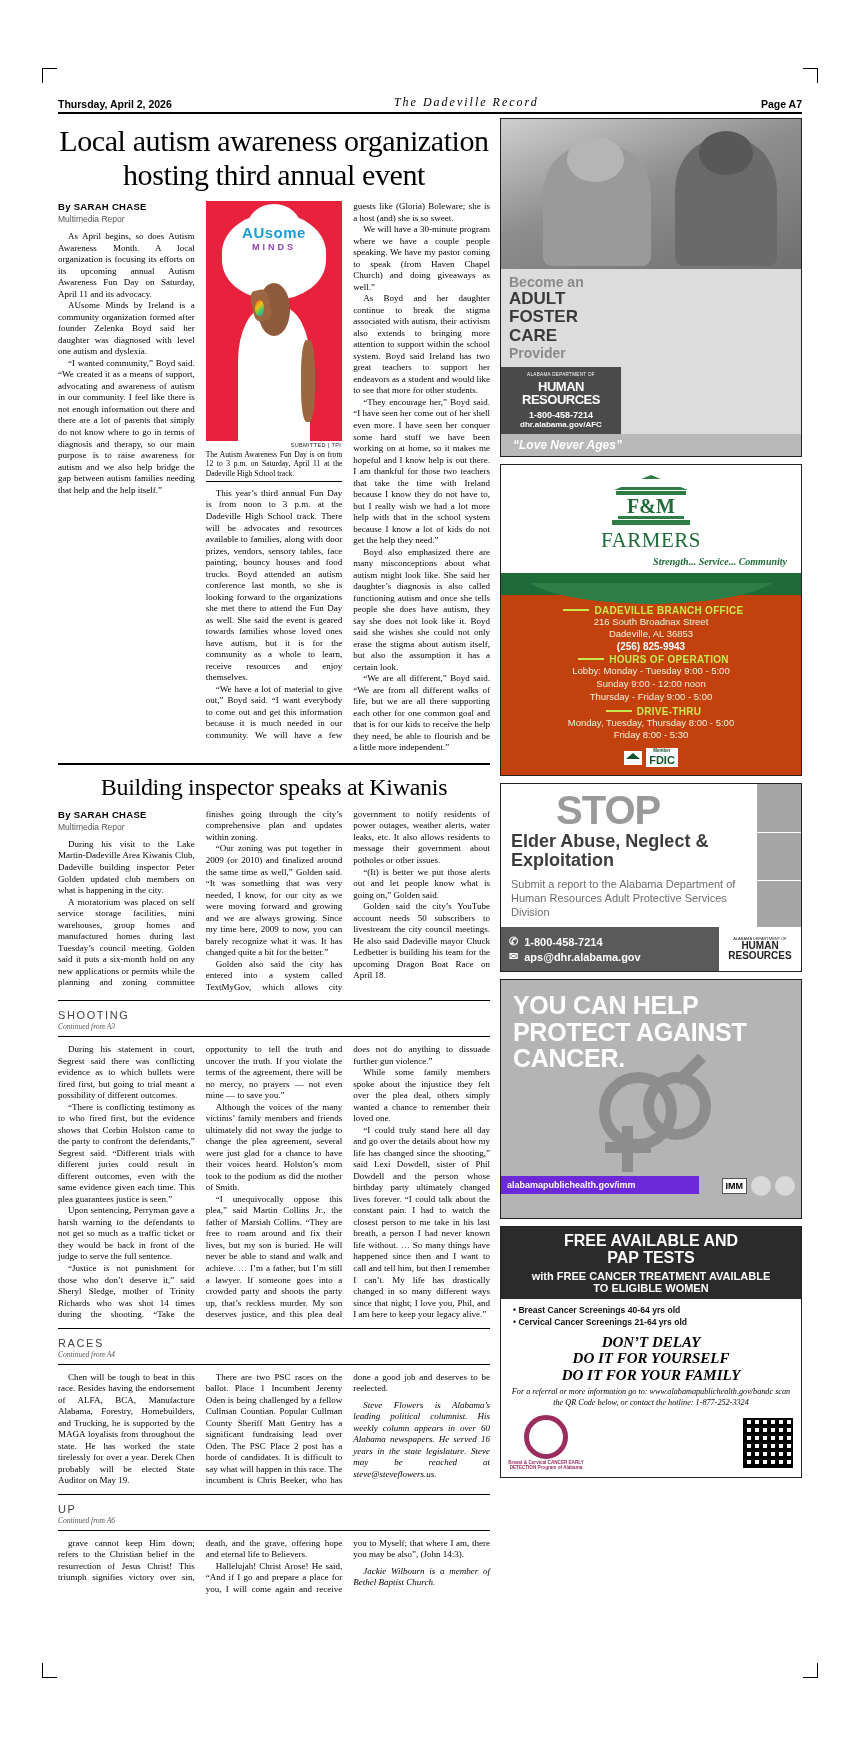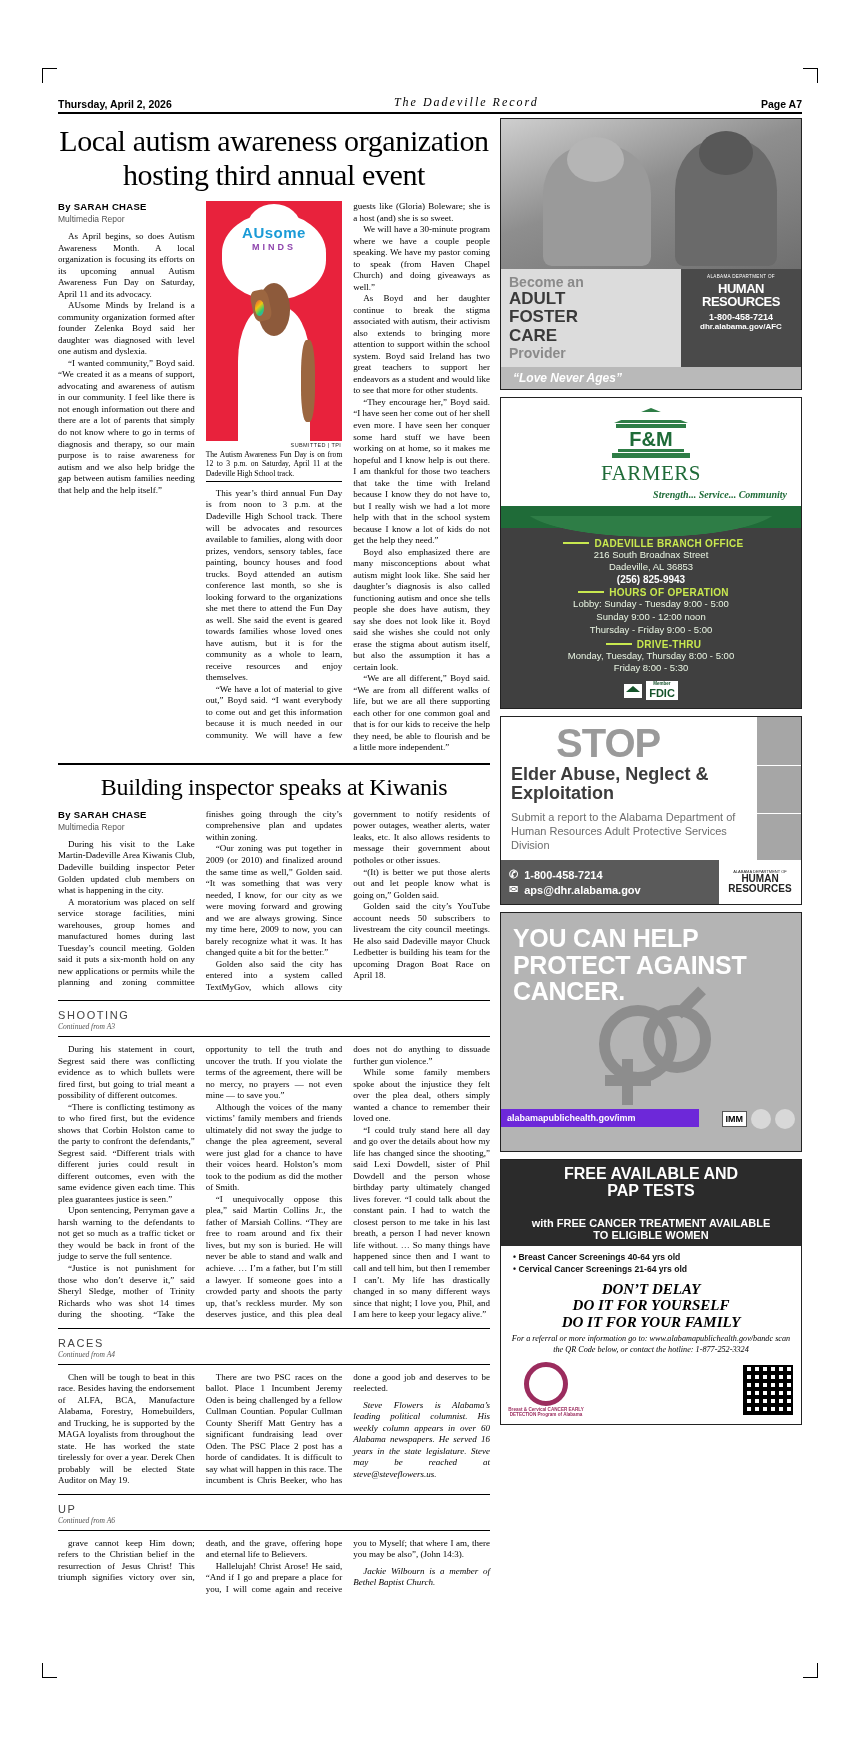--- a/index.html
+++ b/index.html
@@ -83,21 +83,21 @@
   .afc-photo{height:150px;background:linear-gradient(160deg,#cfcfcf,#8e8e8e 45%,#6f6f6f);
              position:relative;}
   .afc-photo .f1{position:absolute;left:14%;top:18%;width:36%;height:80%;background:#9a9a9a;
                  border-radius:40% 40% 8% 8%;}
   .afc-photo .f1h{position:absolute;left:22%;top:12%;width:19%;height:30%;background:#b5b5b5;
                   border-radius:50%;}
   .afc-photo .f2{position:absolute;right:8%;top:14%;width:34%;height:84%;background:#6a6a6a;
                  border-radius:40% 40% 8% 8%;}
   .afc-photo .f2h{position:absolute;right:16%;top:8%;width:18%;height:29%;background:#585858;
                   border-radius:50%;}
-  .afc-body{display:flex;background:#dcdcdc;}
+  .afc-body{display:flex;background:#dcdcdc;flex-direction:column;}
   .afc-left{flex:1;padding:5px 6px 6px 8px;}
   .afc-l1{font-family:"Liberation Sans",sans-serif;font-size:14px;color:#8a8a8a;font-weight:bold;}
   .afc-l2{font-family:"Liberation Sans",sans-serif;font-size:17px;color:#3a3a3a;font-weight:bold;
           line-height:1.08;}
   .afc-l3{font-family:"Liberation Sans",sans-serif;font-size:14px;color:#8a8a8a;font-weight:bold;}
   .afc-right{width:112px;background:#4a4a4a;color:#fff;padding:5px 4px;text-align:center;}
   .afc-hr-logo{font-family:"Liberation Sans",sans-serif;font-weight:bold;font-size:13px;
                line-height:1.0;letter-spacing:-.5px;}
   .afc-hr-sub{font-family:"Liberation Sans",sans-serif;font-size:4.6px;letter-spacing:.3px;
               margin-bottom:3px;}
@@ -107,29 +107,29 @@
            font-weight:bold;font-size:12px;color:#fff;padding:4px 0 4px 12px;}
 
   
   .fm-top{background:#fff;padding:10px 0 6px 0;text-align:center;}
   .fm-mark{display:inline-block;position:relative;width:86px;height:50px;}
   .fm-roof{position:absolute;left:6px;top:0;width:0;height:0;border-left:37px solid transparent;
            border-right:37px solid transparent;border-bottom:15px solid #2e7d46;}
   .fm-roof i{position:absolute;left:-30px;top:4px;width:60px;height:8px;background:#fff;}
   .fm-bar{position:absolute;left:8px;top:16px;width:70px;height:4px;background:#2e7d46;}
   .fm-letters{position:absolute;left:0;top:20px;width:86px;text-align:center;
-              font-family:Liberation Sans, sans-serif;font-weight:bold;font-size:20px;color:#1f6b38;}
+              font-family:Liberation Serif, serif;font-weight:bold;font-size:20px;color:#1f6b38;}
   .fm-base{position:absolute;left:4px;bottom:0;width:78px;height:5px;background:#2e7d46;}
   .fm-base2{position:absolute;left:10px;bottom:6px;width:66px;height:3px;background:#2e7d46;}
   .fm-name{font-family:"Liberation Serif",serif;color:#1f6b38;font-size:21px;line-height:1.12;
            font-variant:small-caps;letter-spacing:.5px;}
   .fm-tag{font-family:"Liberation Serif",serif;font-style:italic;font-weight:bold;
           font-size:10px;color:#1f6b38;text-align:right;padding:3px 14px 0 0;}
   .fm-bird{height:22px;background:#1f6b38;position:relative;}
-  .fm-info{background:#404040;color:#fff;padding:10px 8px 8px 8px;text-align:center;
+  .fm-info{background:#c2410c;color:#fff;padding:10px 8px 8px 8px;text-align:center;
            position:relative;}
   .fm-swoosh{position:absolute;left:0;top:-12px;width:100%;height:26px;
              background:radial-gradient(ellipse at 50% -40%,#2e7d46 60%,transparent 61%);}
   .fm-h{font-family:"Liberation Sans",sans-serif;font-weight:bold;font-size:10px;color:#c8e84f;
         letter-spacing:.3px;position:relative;}
   .fm-h .dash{display:inline-block;width:26px;height:2px;background:#c8e84f;vertical-align:3px;
               margin:0 5px;}
   .fm-t{font-family:"Liberation Sans",sans-serif;font-size:9.5px;color:#e9f5e2;line-height:1.35;}
   .fm-b{font-family:"Liberation Sans",sans-serif;font-size:10px;font-weight:bold;color:#fff;text-align:center;}
   .fdic{margin-top:6px;display:flex;justify-content:center;align-items:center;gap:4px;}
@@ -180,21 +180,21 @@
             padding:4px 6px;}
   .canc-badges{position:absolute;right:6px;bottom:22px;display:flex;gap:4px;align-items:center;text-align:center;}
   .canc-badges .b{background:#fff;border:1px solid #555;font-family:"Liberation Sans",sans-serif;
                   font-weight:bold;font-size:9px;padding:2px 3px;}
   .canc-badges .r{width:20px;height:20px;border-radius:50%;background:#d8d8d8;}
 
   
   .mam{background:#fff;}
   .mam-top{background:#2b2b2b;color:#fff;text-align:center;padding:6px 4px 5px 4px;}
   .mam-t1{font-family:"Liberation Sans",sans-serif;font-weight:bold;font-size:16px;line-height:1.05;}
-  .mam-t2{font-family:"Liberation Sans",sans-serif;font-weight:bold;font-size:11px;margin-top:17px;}
+  .mam-t2{font-family:"Liberation Sans",sans-serif;font-weight:bold;font-size:11px;margin-top:3px;}
   .mam-t3{font-family:"Liberation Sans",sans-serif;font-weight:bold;font-size:11px;}
   .mam-list{font-family:"Liberation Sans",sans-serif;font-weight:bold;font-size:8.6px;
             color:#111;padding:5px 8px 2px 12px;line-height:1.4;}
   .mam-dn{text-align:center;font-family:"Liberation Serif",serif;font-weight:bold;font-style:italic;
           font-size:15px;line-height:1.1;padding:4px 0 2px 0;}
   .mam-ref{font-family:"Liberation Serif",serif;font-style:italic;font-size:8.2px;text-align:center;
            line-height:1.3;padding:2px 10px 4px 10px;}
   .mam-bot{display:flex;align-items:center;padding:2px 6px 6px 6px;gap:6px;}
   .mam-seal{width:78px;text-align:center;}
   .mam-seal .ring{width:34px;height:34px;border:5px solid #9b2c5e;border-radius:50%;
@@ -366,21 +366,21 @@
         <div class="fm-swoosh"></div>
         <div class="fm-h">
           <span class="dash"></span><span>DADEVILLE BRANCH OFFICE</span>
         </div>
         <div class="fm-t">216 South Broadnax Street</div>
         <div class="fm-t">Dadeville, AL 36853</div>
         <div class="fm-b">(256) 825-9943</div>
         <div class="fm-h" style="margin-top:2px">
           <span class="dash"></span><span>HOURS OF OPERATION</span>
         </div>
-        <div class="fm-t">Lobby: Sunday - Tuesday 9:00 - 5:00</div>
+        <div class="fm-t">Lobby: Monday - Tuesday 9:00 - 5:00</div>
         <div class="fm-t">Sunday 9:00 - 12:00 noon</div>
         <div class="fm-t">Thursday - Friday 9:00 - 5:00</div>
         <div class="fm-h" style="margin-top:2px">
           <span class="dash"></span><span>DRIVE-THRU</span>
         </div>
         <div class="fm-t">Monday, Tuesday, Thursday 8:00 - 5:00</div>
         <div class="fm-t">Friday 8:00 - 5:30</div>
         <div class="fdic">
           <div class="hbox"></div>
           <div class="ftxt">

